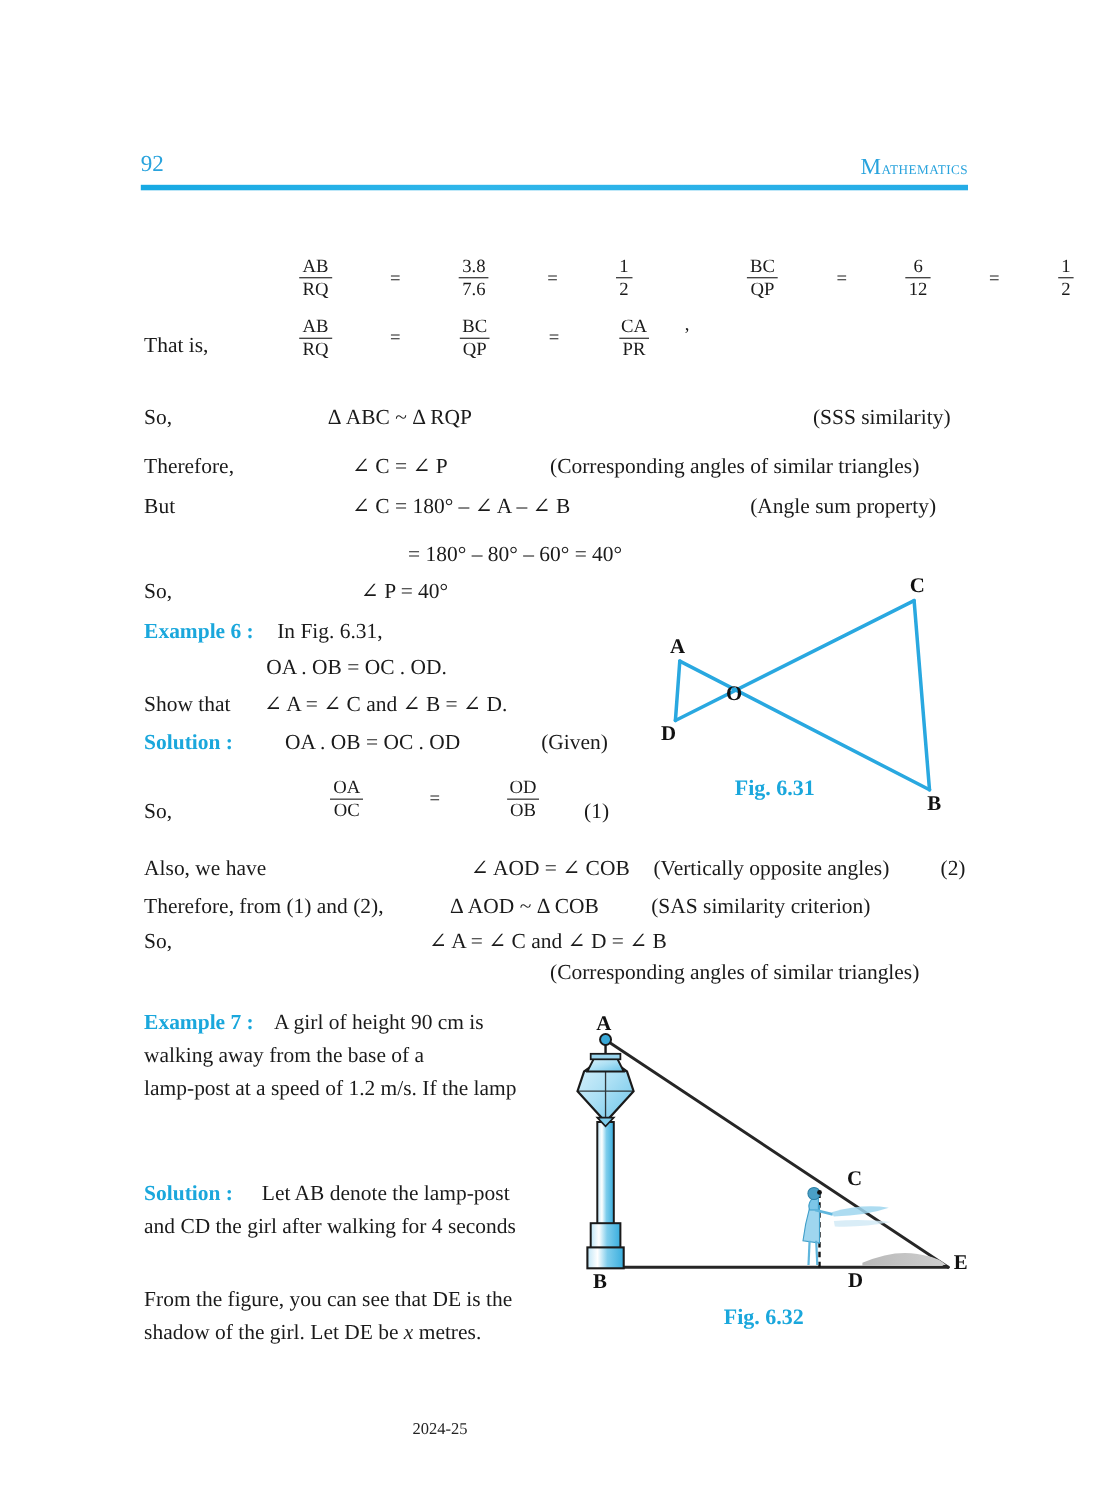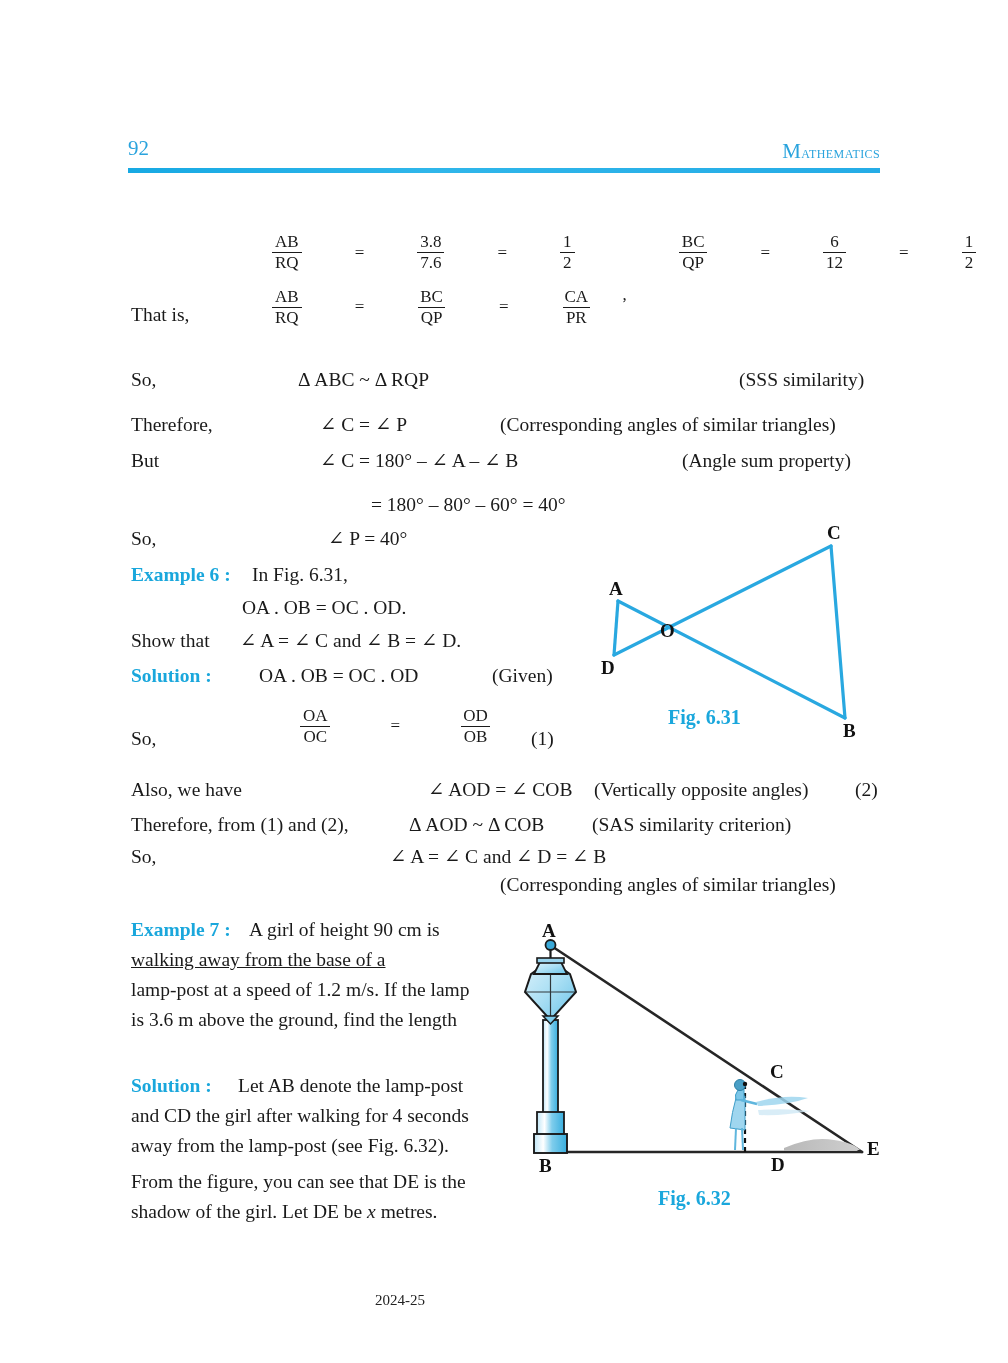--- a/index.html
+++ b/index.html
@@ -193,28 +193,26 @@
     <span class="pt" style="left:24px;top:58px;">A</span>
     <span class="pt" style="left:242px;top:2px;">C</span>
     <span class="pt" style="left:75px;top:100px;">O</span>
     <span class="pt" style="left:16px;top:137px;">D</span>
     <span class="pt" style="left:258px;top:200px;">B</span>
     <span class="figcap" style="left:83px;top:186px;">Fig. 6.31</span>
   </div>
 
   <span class="ln hl" style="left:131px;top:918px;">Example 7 :</span>
   <span class="ln" style="left:249px;top:918px;">A  girl  of  height  90  cm  is</span>
-  <span class="ln" style="left:131px;top:948px;text-decoration:underline;">walking   away  from  the  base  of  a</span>
+  <span class="ln" style="left:131px;top:948px;">walking   away  from  the  base  of  a</span>
   <span class="ln" style="left:131px;top:978px;">lamp-post at a speed of 1.2 m/s. If the lamp</span>
-  <span class="ln" style="left:131px;top:1008px;">is 3.6 m above the ground, find the length</span>
 
   <span class="ln hl" style="left:131px;top:1074px;">Solution :</span>
   <span class="ln" style="left:238px;top:1074px;">Let  AB  denote  the  lamp-post</span>
   <span class="ln" style="left:131px;top:1104px;">and CD the girl after walking for 4 seconds</span>
-  <span class="ln" style="left:131px;top:1134px;">away from the lamp-post (see Fig. 6.32).</span>
 
   <span class="ln" style="left:131px;top:1170px;">From the figure, you can see that DE is the</span>
   <span class="ln" style="left:131px;top:1200px;"><span>shadow of the girl. Let DE be</span> <span class="ital">x</span> <span>metres.</span></span>
 
   <div class="fig32">
     <svg width="388" height="320" viewBox="0 0 388 320">
       <defs>
         <linearGradient id="gpost" x1="0" y1="0" x2="1" y2="0">
           <stop offset="0%" stop-color="#bfe6f7"></stop>
           <stop offset="28%" stop-color="#ffffff"></stop>

